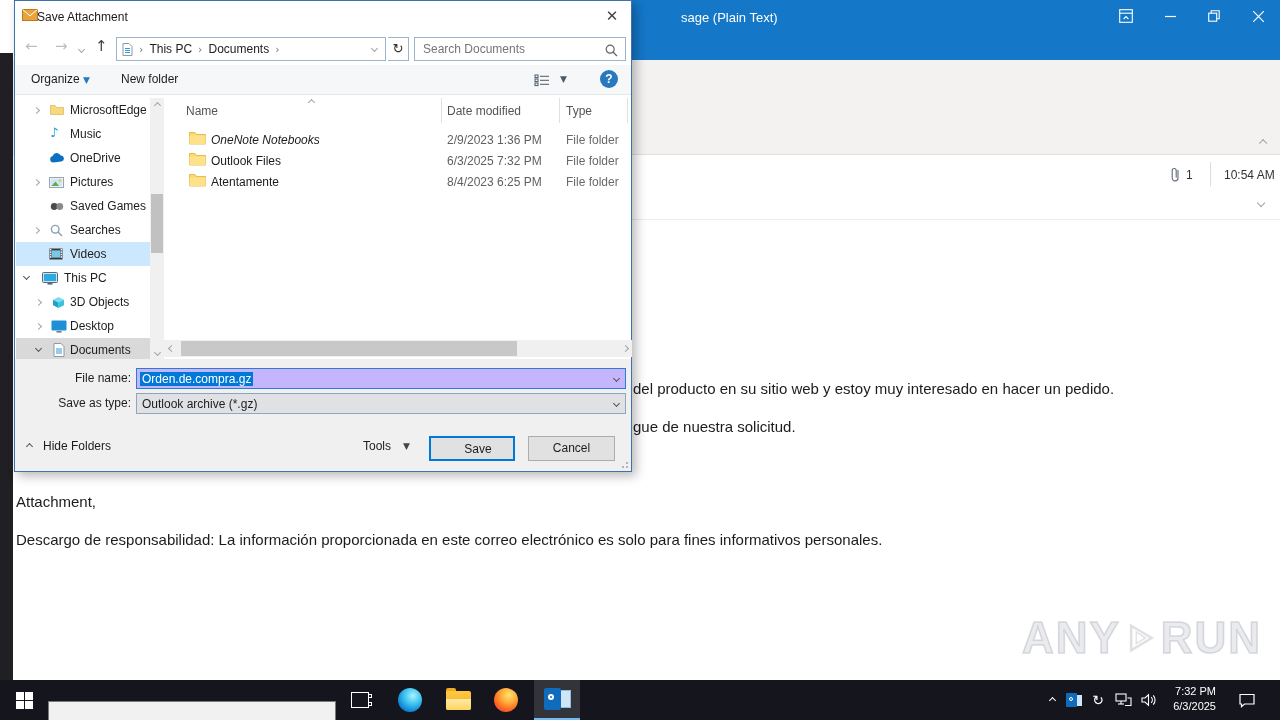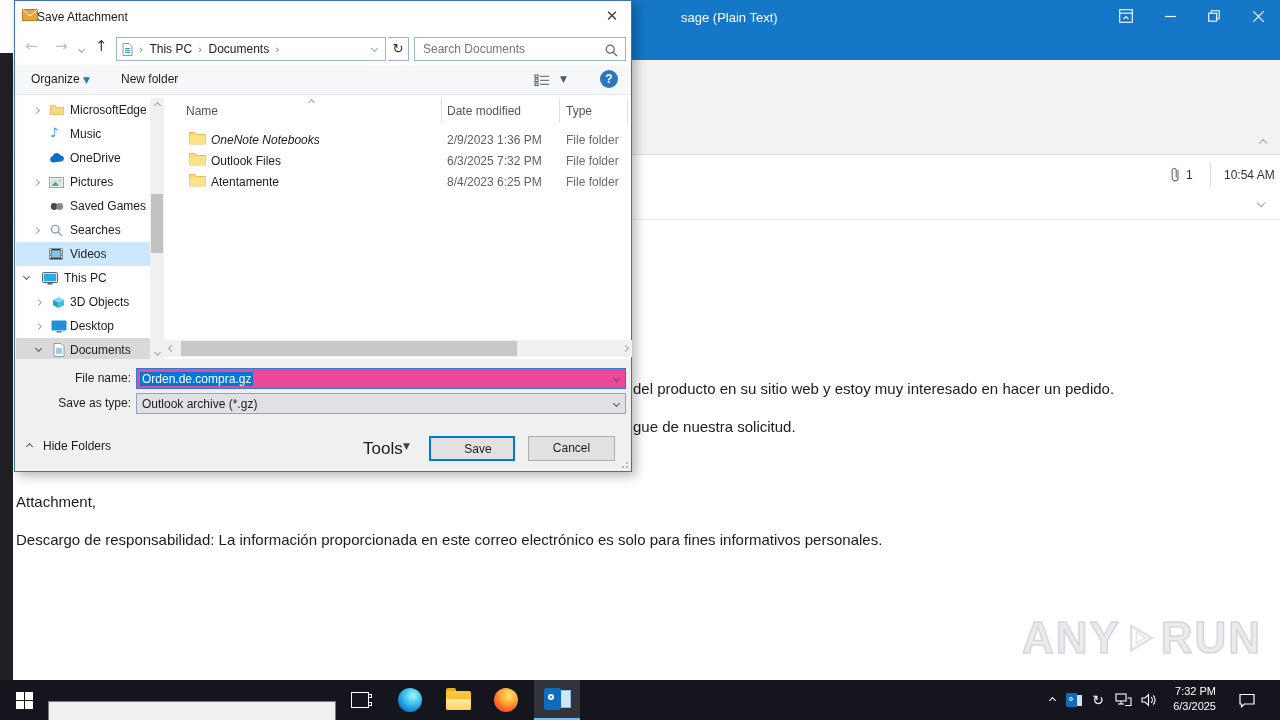--- a/index.html
+++ b/index.html
@@ -60,21 +60,21 @@
   .hthumb { position:absolute; left:17px; top:1px; width:336px; height:15px; background:#c8c8c8; }
   .sbtn { position:absolute; display:flex; align-items:center; justify-content:center; }
 
   .col-head { position:absolute; top:103px; font-size:12px; color:#555; }
   .col-sep { position:absolute; top:97px; height:25px; width:1px; background:#e0e0e0; }
   .file-row-text { position:absolute; font-size:12px; white-space:nowrap; }
 
   .flabel { position:absolute; width:110px; text-align:right; font-size:12px; color:#1d1d1d; }
   .combo { position:absolute; left:121px; width:490px; height:21px; display:flex; align-items:center; }
   .combo .cchv { position:absolute; right:6px; top:7px; }
-  .fname { border:1px solid #2b7cd4; background:#ec4899; }
+  .fname { border:1px solid #2b7cd4; background:#c4b5fd; }
   .fname .selval { margin-left:3px; background:var(--accent,#0078d7); color:#fff; padding:0 2px; font-size:12px; }
   .ftype { border:1px solid #93a5bd; background:#dfe1e5; }
   .ftype .val { margin-left:5px; font-size:12px; color:#1d1d1d; }
 
   .dlg-bottom { position:absolute; left:0; top:358px; width:616px; height:112px; background:#f0f0f0; }
   .btn { position:absolute; top:435px; height:25px; text-align:center; font-size:12px; color:#1d1d1d; line-height:22px; }
   .btn-save { left:414px; width:86px; background:#e1e1e1; border:2px solid var(--accent,#0078d7);padding-left:12px; }
   .btn-cancel { left:513px; width:87px; background:#e1e1e1; border:1px solid #adadad; }
   .grip { position:absolute; right:3px; bottom:3px; width:9px; height:9px; }
   .grip i { position:absolute; width:2px; height:2px; background:#b5b5b5; }
@@ -396,21 +396,21 @@
       <span class="cchv chv down sm"></span>
     </div>
     <span class="flabel" style="left:6px; top:395px;">Save as type:</span>
     <div class="combo ftype" style="top:392px;">
       <span class="val">Outlook archive (*.gz)</span>
       <span class="cchv chv down sm"></span>
     </div>
 
     <span class="chv up sm abs" style="left:12px; top:443px;"></span>
     <span class="abs" style="left:28px; top:438px; font-size:12px;">Hide Folders</span>
-    <span class="abs" style="left:348px; top:438px; font-size:17px;">Tools</span>
+    <span class="abs" style="left:348px; top:438px; font-size:12px;">Tools</span>
     <span class="glyph abs" style="left:388px; top:440px; font-size:9px; color:#444;">▼</span>
     <div class="btn btn-save">Save</div>
     <div class="btn btn-cancel">Cancel</div>
     <div class="grip">
         <i style="right:0;bottom:0;"></i>
         <i style="right:4px;bottom:0;"></i>
         <i style="right:0;bottom:4px;"></i>
       </div>
   </div>
 

